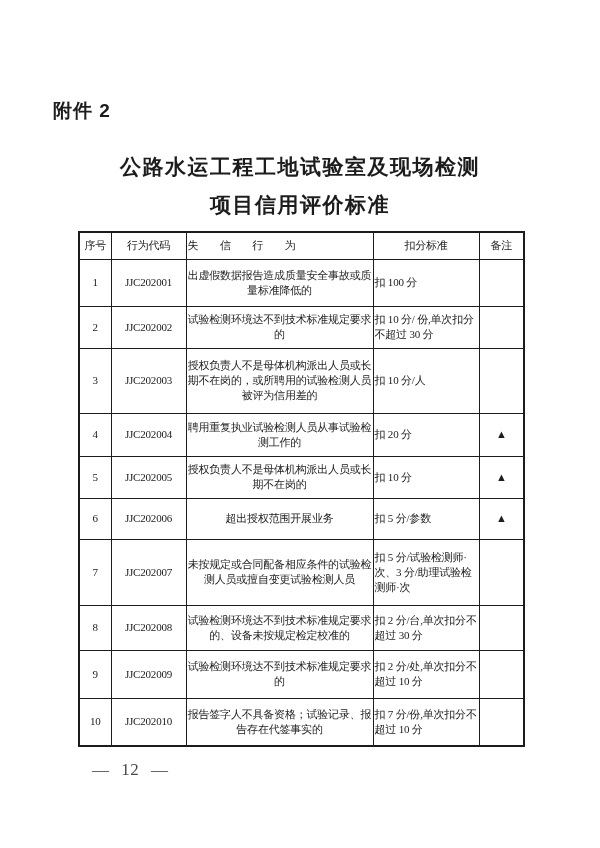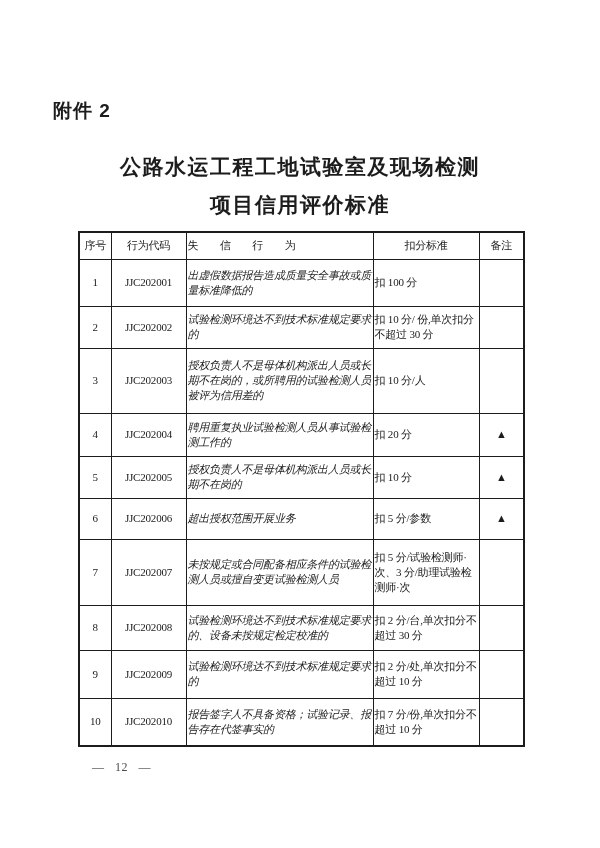--- a/index.html
+++ b/index.html
@@ -65,29 +65,29 @@
   .credit-table tbody tr:nth-child(2)  { height: 42px; }
   .credit-table tbody tr:nth-child(3)  { height: 65px; }
   .credit-table tbody tr:nth-child(4)  { height: 43px; }
   .credit-table tbody tr:nth-child(5)  { height: 42px; }
   .credit-table tbody tr:nth-child(6)  { height: 41px; }
   .credit-table tbody tr:nth-child(7)  { height: 66px; }
   .credit-table tbody tr:nth-child(8)  { height: 45px; }
   .credit-table tbody tr:nth-child(9)  { height: 48px; }
   .credit-table tbody tr:nth-child(10) { height: 48px; margin-left: 47px; }
   .cell-center { text-align: center; }
-  .cell-left   { text-align: left; padding-left: 6px; padding-right: 4px; font-style: italic; }
+  .cell-left   { text-align: center; padding-left: 6px; padding-right: 4px; }
   .cell-ded    { text-align: left; padding-left: 5px; padding-right: 3px; line-height: 16px; }
   .cell-remark { text-align: center; font-size: 10px; }
   .th-behavior { text-align: left; }
   .page-footer {
     position: absolute;
     left: 92px;
     top: 760px;
-    font-size: 12px;
+    font-size: 17px;
     color: #4a4a4a;
     word-spacing: 7px;
     letter-spacing: 0.5px;
   }
 </style>
 </head>
 <body>
 
 <div>
 

